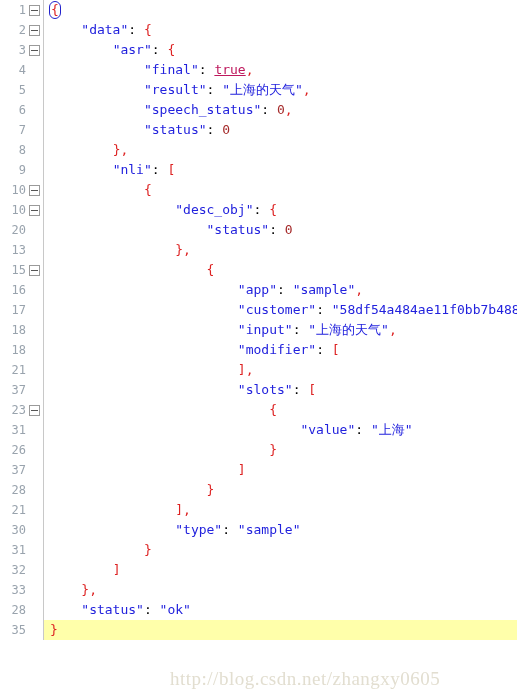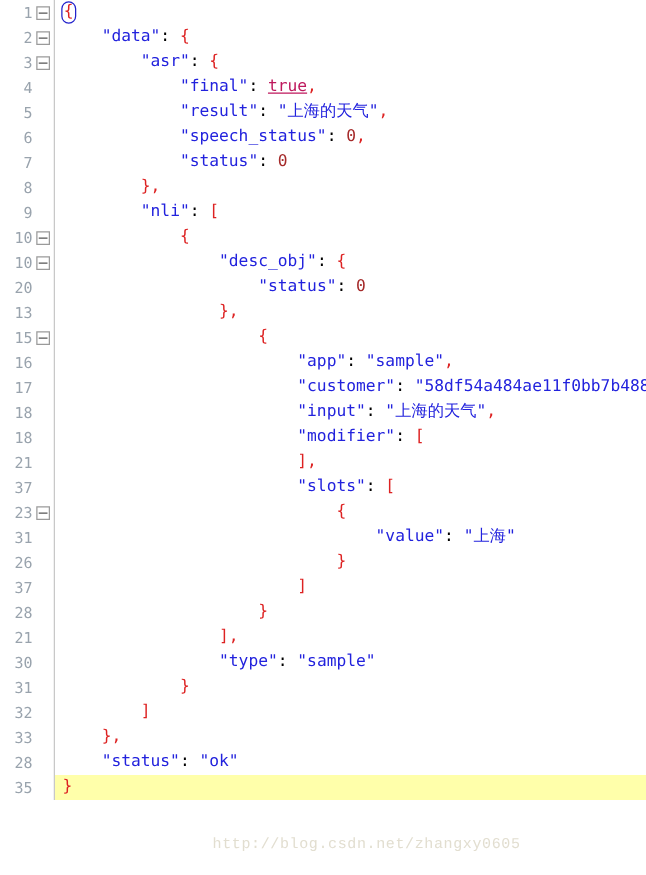--- a/index.html
+++ b/index.html
@@ -106,22 +106,22 @@
     outline: 1px solid #2222cc;
     border-radius: 7px;
     padding: 0 1px;
     line-height: 16px;
   }
   #watermark {
     position: absolute;
     left: 170px;
     top: 668px;
     z-index: 5;
-    font-family: Liberation Mono, monospace;
-    font-size: 12px;
+    font-family: Liberation Serif, serif;
+    font-size: 19px;
     color: #e2ded0;
     letter-spacing: 0.5px;
     white-space: nowrap;
     pointer-events: none;
   }
 </style>
 </head>
 <body>
 
 <div id="editor">

